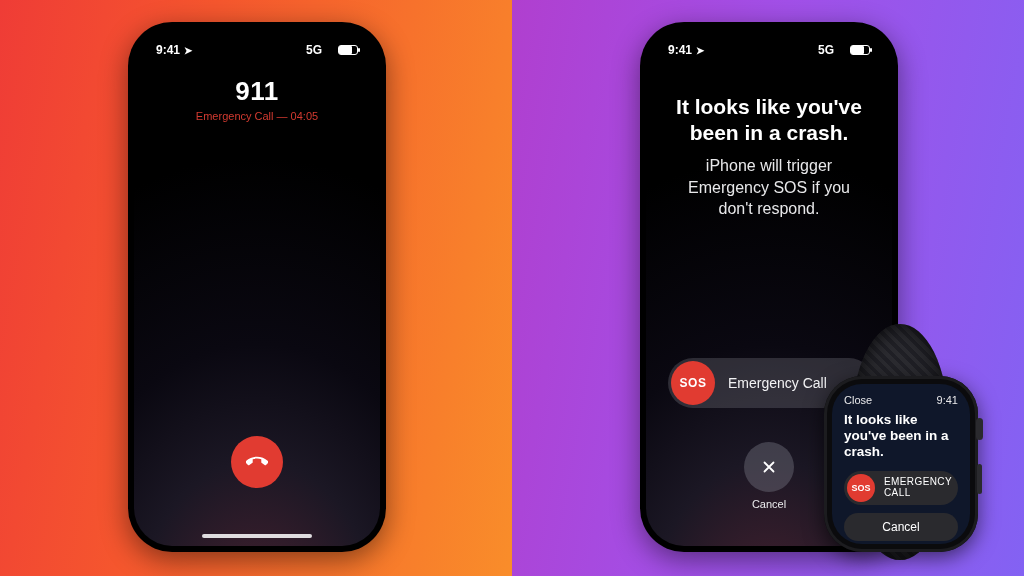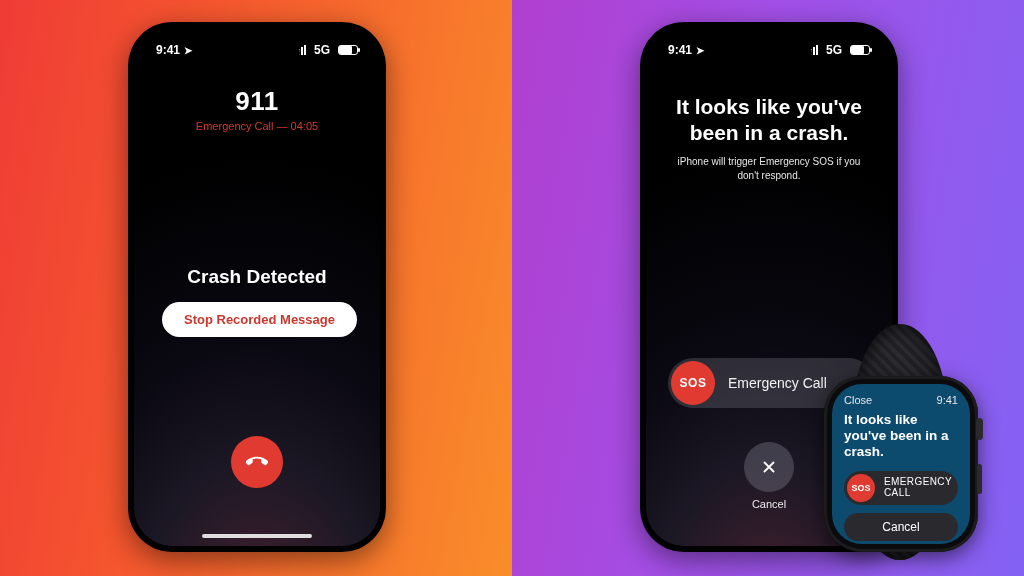--- a/index.html
+++ b/index.html
@@ -14,69 +14,69 @@
   .phone-left  { left:128px; top:22px; }
   .phone-right { left:128px; top:22px; }
   .screen { position:absolute; inset:6px; border-radius:38px; overflow:hidden;
             background: radial-gradient(140% 90% at 50% 115%, #4a2231 0%, #1b1724 35%, #0a0811 60%, #000 100%); }
   .island { position:absolute; top:12px; left:50%; transform:translateX(-50%);
             width:86px; height:26px; background:#000; border-radius:18px; z-index:5; }
 
   
   .status { position:absolute; top:10px; left:0; right:0; height:24px; display:flex; justify-content:space-between; align-items:center; padding:0 22px; color:#fff; font-size:12px; font-weight:600; z-index:4; }
   .status .sb-left { display:flex; align-items:center; gap:4px; }
-  .status .sb-right { display:flex; align-items:center; gap:8px; }
+  .status .sb-right { display:flex; align-items:center; gap:16px; }
   .loc-arrow { display:inline-block; transform:rotate(0deg); font-size:10px; }
   .sig-bars { display:inline-flex; gap:1px; align-items:flex-end; }
   .sig-bars i { width:2px; background:#fff; display:block; }
   .sig-bars i:nth-child(1){height:4px} .sig-bars i:nth-child(2){height:6px}
   .sig-bars i:nth-child(3){height:8px} .sig-bars i:nth-child(4){height:10px}
   .batt { width:20px; height:10px; border:1px solid #fff; border-radius:3px; position:relative; }
   .batt::after{content:""; position:absolute; right:-3px; top:2px; width:2px; height:4px; background:#fff; border-radius:1px;}
   .batt i{display:block; height:100%; width:70%; background:#fff; border-radius:1px;}
 
   
-  .dialer-head { position:absolute; top:58px; left:0; right:0; text-align:center; }
+  .dialer-head { position:absolute; top:48px; left:0; right:0; text-align:center; }
   .dialer-head .num { color:#fff; font-size:26px; font-weight:600; letter-spacing:0.5px; }
   .dialer-head .sub { color:#d33a30; font-size:11px; margin-top:3px; font-weight:500; }
   .crash-block { position:absolute; top:238px; left:0; right:0; text-align:center; padding:0 28px; }
   .crash-block h2 { color:#fff; font-size:19px; font-weight:600; }
   .pill-btn { margin:14px auto 0; background:#fff; color:#c9382f; font-size:13px; font-weight:600;
               padding:10px 22px; border-radius:24px; width:max-content; cursor:pointer; }
   .hangup { position:absolute; left:50%; bottom:58px; transform:translateX(-50%);
             width:52px; height:52px; border-radius:50%; background:#e13b31;
             display:flex; align-items:center; justify-content:center; cursor:pointer; }
   .phone-icon { width:22px; height:22px; }
   .home-ind { position:absolute; bottom:8px; left:50%; transform:translateX(-50%);
               width:110px; height:4px; border-radius:3px; background:rgba(255,255,255,.85); }
 
   
   .headline { position:absolute; top:66px; left:0; right:0; text-align:center; padding:0 26px; color:#fff; }
   .headline h1 { font-size:21px; font-weight:600; line-height:1.22; }
-  .headline p  { font-size:10px; font-weight:400; margin-top:10px; line-height:1.35; color:#e8e8ea; }
+  .headline p  { font-size:16px; font-weight:400; margin-top:10px; line-height:1.35; color:#e8e8ea; }
   .sos-slider { position:absolute; left:22px; bottom:138px; width:206px; height:50px;
                 border-radius:28px; background:rgba(120,120,130,.32); display:flex; align-items:center; cursor:grab; }
   .sos-knob { width:44px; height:44px; margin:3px; border-radius:50%; background:#e13b31; color:#fff;
               display:flex; align-items:center; justify-content:center; font-size:12px; font-weight:800; letter-spacing:.5px; }
   .sos-label { color:#f2f2f4; font-size:14px; margin-left:10px; font-weight:400;text-align:right; }
   .cancel-stack { position:absolute; left:50%; bottom:36px; transform:translateX(-50%); text-align:center; }
   .cancel-btn { width:50px; height:50px; border-radius:50%; background:rgba(120,120,130,.42);
                 display:flex; align-items:center; justify-content:center; cursor:pointer; margin:0 auto 6px; }
   .cancel-lbl { color:#eaeaec; font-size:11px; }
 
   
   .watch-wrap { position:absolute; right:18px; bottom:14px; width:214px; height:240px; }
   .band { position:absolute; width:96px; height:236px; left:60px; top:2px; border-radius:60px/120px;
           background:repeating-linear-gradient(45deg,#2b2b30 0 4px,#202026 4px 8px);
           box-shadow: inset 0 0 20px rgba(0,0,0,.8); }
   .watch-case { position:absolute; left:32px; top:54px; width:154px; height:176px; border-radius:38px;
                 background:#0b0b0d; box-shadow:0 6px 20px rgba(0,0,0,.55), inset 0 0 0 3px #1c1c1f; }
   .crown { position:absolute; right:-5px; top:42px; width:7px; height:22px; border-radius:4px; background:#2a2a2e; }
   .sidebtn { position:absolute; right:-4px; top:88px; width:5px; height:30px; border-radius:3px; background:#2a2a2e; }
-  .watch-screen { position:absolute; inset:8px; border-radius:30px; background:#0c4a6e; color:#fff; padding:10px 12px 8px; overflow:hidden; }
+  .watch-screen { position:absolute; inset:8px; border-radius:30px; background:#0f172a; color:#fff; padding:10px 12px 8px; overflow:hidden; }
   .w-top { display:flex; justify-content:space-between; font-size:11px; color:#e8e8ea; }
   .w-head { font-size:13.5px; font-weight:600; line-height:1.2; margin-top:6px; }
   .w-sos { margin-top:10px; height:34px; border-radius:18px; background:#2a2a2e; display:flex; align-items:center; cursor:pointer; }
   .w-sos .knob { width:28px; height:28px; margin:3px; border-radius:50%; background:#e13b31; display:flex; align-items:center; justify-content:center; font-size:9px; font-weight:800; color:#fff; }
   .w-sos .lbl { font-size:10px; letter-spacing:.4px; margin-left:6px; line-height:1.05; }
   .w-cancel { margin-top:8px; height:28px; border-radius:14px; background:#2a2a2e; text-align:center; line-height:28px; font-size:12px; cursor:pointer; }
 
   svg { display:block; }
 </style>
 </head>
@@ -106,24 +106,20 @@
                 <i></i>
               </span>
           </div>
         </div>
 
         <div class="dialer-head">
           <div class="num">911</div>
           <div class="sub">Emergency Call — 04:05</div>
         </div>
 
-        <div class="crash-block">
-          <h2>Crash Detected</h2>
-          <div class="pill-btn">Stop Recorded Message</div>
-        </div>
 
         <div class="hangup">
           <svg class="phone-icon" viewBox="0 0 24 24">
             <path fill="#fff" d="M6.6 10.8c1.4 2.8 3.8 5.2 6.6 6.6l2.2-2.2c.3-.3.7-.4 1.1-.3 1.2.4 2.4.6 3.7.6.6 0 1.1.5 1.1 1.1v3.5c0 .6-.5 1.1-1.1 1.1C10.6 21.2 2.8 13.4 2.8 3.8 2.8 3.2 3.3 2.7 3.9 2.7h3.5c.6 0 1.1.5 1.1 1.1 0 1.3.2 2.5.6 3.7.1.4 0 .8-.3 1.1l-2.2 2.2z" transform="rotate(135 12 12)"></path>
           </svg>
         </div>
 
         <div class="home-ind"></div>
       </div>
     </div>

